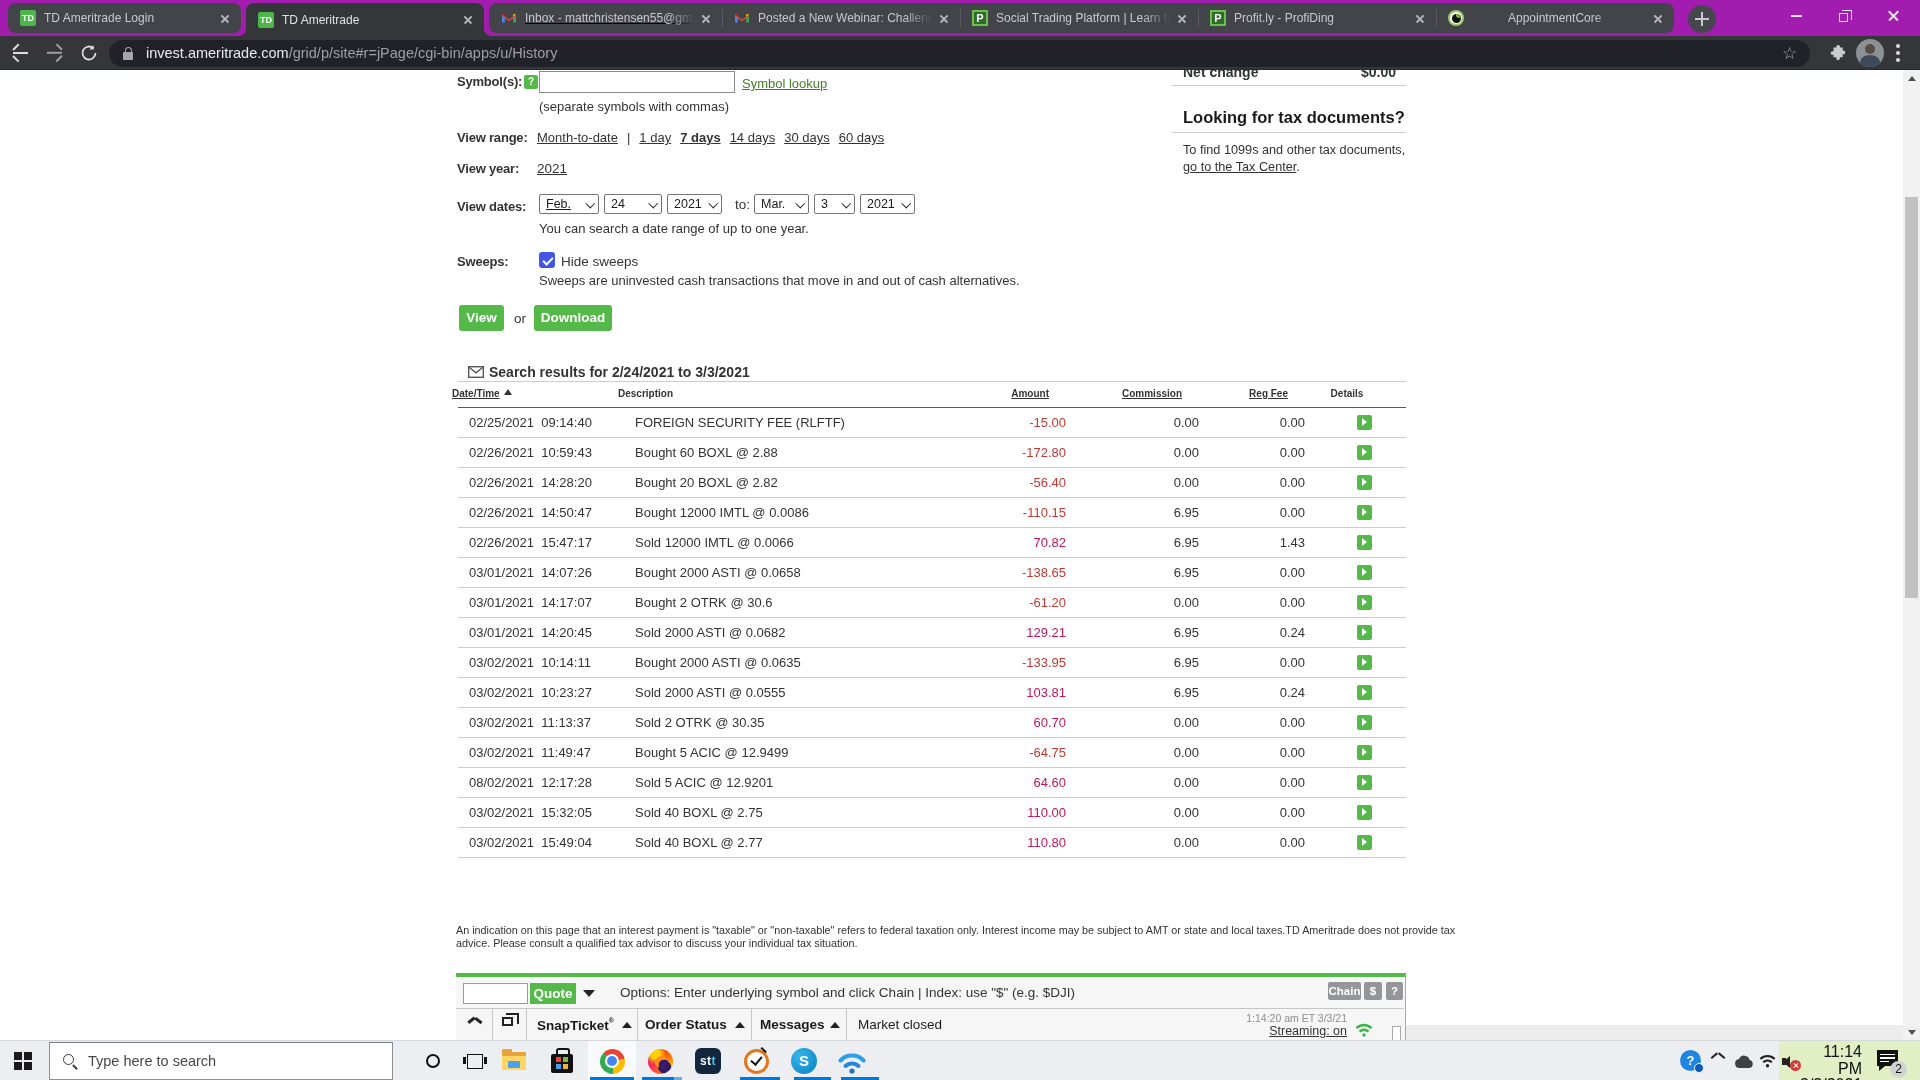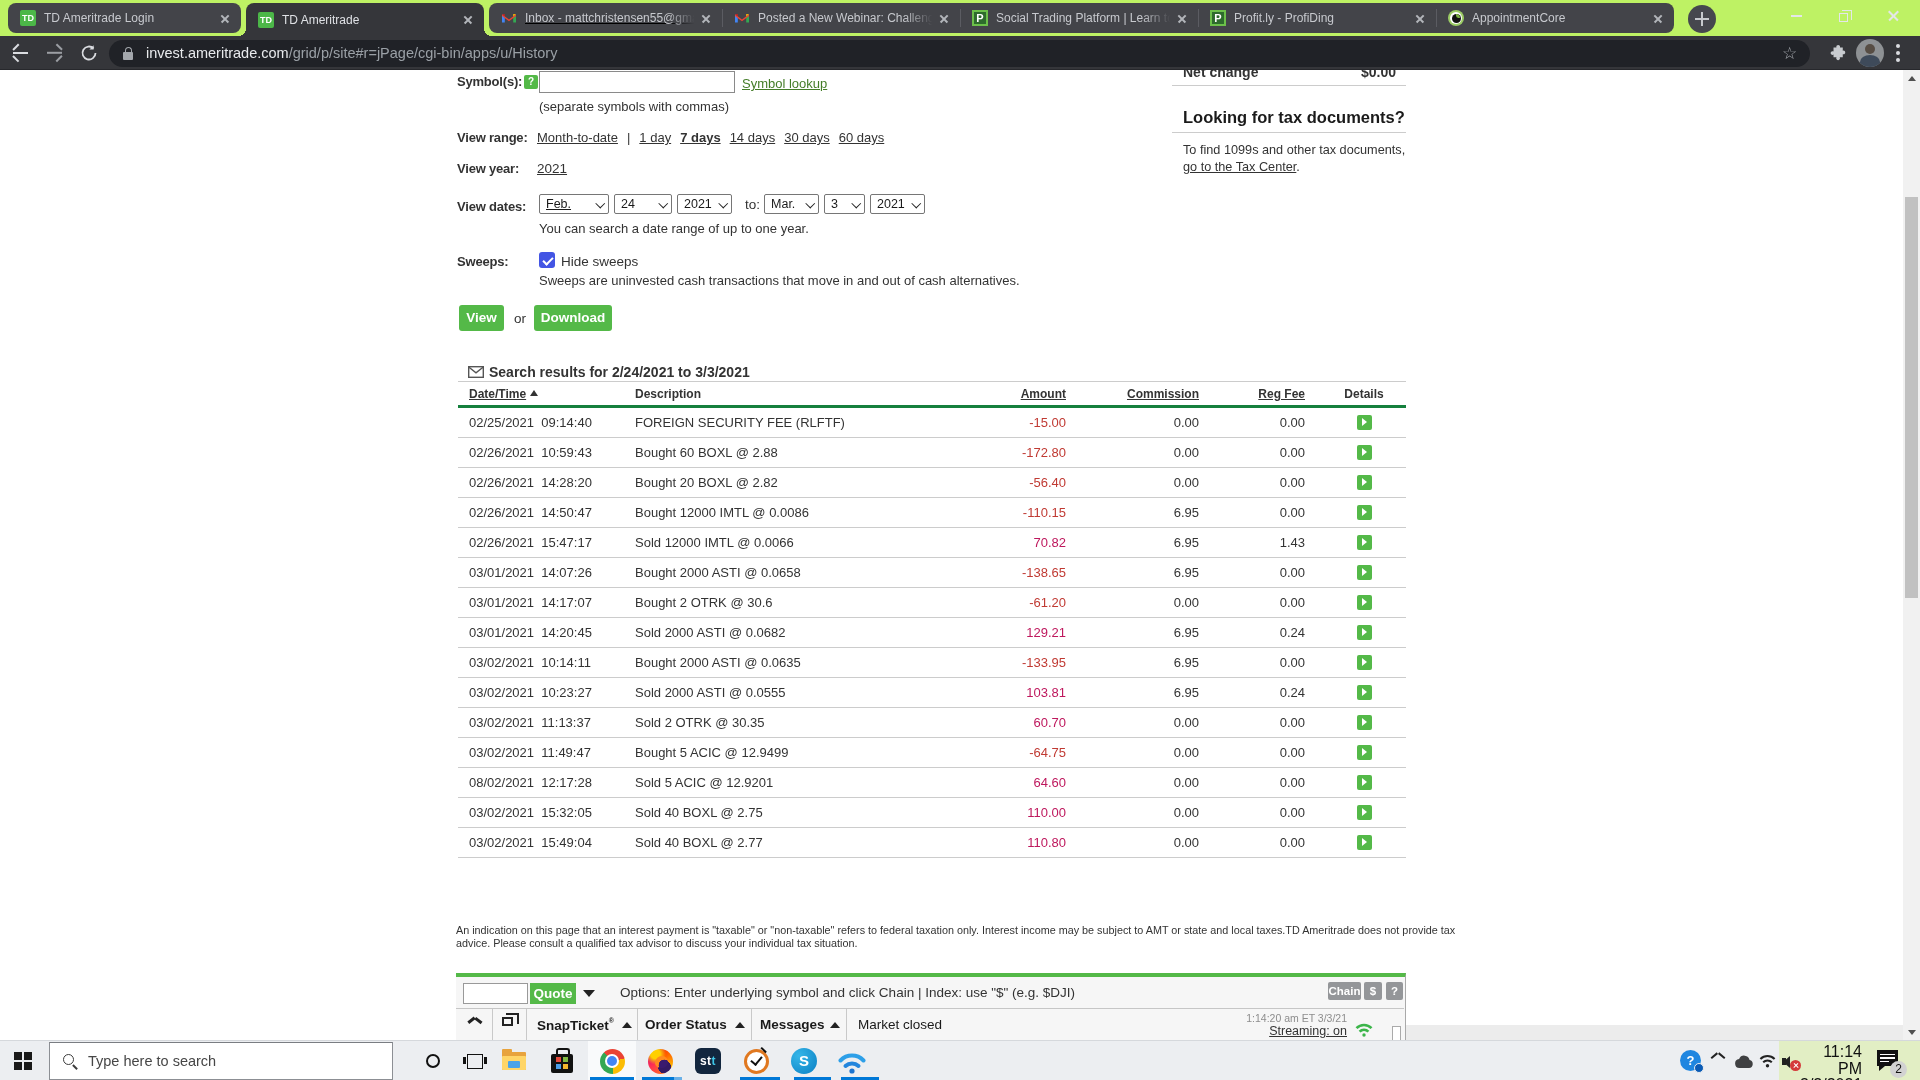--- a/index.html
+++ b/index.html
@@ -2,30 +2,30 @@
 <html><head>
 <meta charset="utf-8">
 <style>
   * { margin:0; padding:0; box-sizing:border-box; }
   html,body { width:1920px; height:1080px; overflow:hidden; background:#fff; }
   body { font-family:"Liberation Sans", sans-serif; }
   .abs { position:absolute; }
   #screen { position:relative; width:1920px; height:1080px; overflow:hidden; background:#fff; }
 
   
-  #tabstrip { left:0; top:0; width:1920px; height:36px; background:#bef264; }
+  #tabstrip { left:0; top:0; width:1920px; height:36px; background:#a21caf; }
   .tab { position:absolute; top:3px; height:30px; display:flex; align-items:center; padding:0 8px 0 12px; }
   .tab.inactive { background:#434449; }
   .tab.active { background:#35363a; border-radius:8px 8px 0 0; top:3px; height:33px; z-index:3; }
   .tab .corner { position:absolute; bottom:0; width:8px; height:8px; background:#35363a; }
   .tab .corner.l { left:-8px; -webkit-mask:radial-gradient(circle 8px at 0 0, transparent 8px, #000 8px); mask:radial-gradient(circle 8px at 0 0, transparent 8px, #000 8px); }
   .tab .corner.r { right:-8px; -webkit-mask:radial-gradient(circle 8px at 8px 0, transparent 8px, #000 8px); mask:radial-gradient(circle 8px at 8px 0, transparent 8px, #000 8px); }
   .tab.first-island { border-radius:8px; }
   .tab.island-start { border-radius:8px 0 0 8px;text-decoration:underline; }
-  .tab.island-end { border-radius:0 8px 8px 0; }
+  .tab.island-end { border-radius:0 8px 8px 0;gap:36px; }
   .tab .sep { position:absolute; left:0; top:6px; bottom:6px; width:1px; background:#5b5c62; }
   .tab-title { flex:1; overflow:hidden; white-space:nowrap; color:#c7c9ce; font-size:12px; margin-left:8px;
     -webkit-mask-image:linear-gradient(90deg,#000 82%,transparent 98%); mask-image:linear-gradient(90deg,#000 82%,transparent 98%); }
   .tab.active .tab-title { color:#dfe1e5; }
   .tab-close { width:16px; height:16px; flex:0 0 16px; position:relative; cursor:pointer; }
   .tab-close:before, .tab-close:after { content:""; position:absolute; left:3px; top:7.5px; width:10px; height:1.6px; background:#b2b5ba; }
   .tab-close:before { transform:rotate(45deg); } .tab-close:after { transform:rotate(-45deg); }
   .favicon { width:16px; height:16px; flex:0 0 16px; position:relative; }
 
   .fav-td { background:#4cb748; border-radius:2px; color:#fff; font-weight:bold; font-size:9px; text-align:center; line-height:16px; font-family:"Liberation Sans",sans-serif; }
@@ -114,21 +114,21 @@
   #sidebar .hr2 { position:absolute; left:0; right:0; top:71.5px; border-top:1px solid #ccc; }
   #tax-body { position:absolute; left:11px; top:82px; font-size:12.7px; line-height:17px; color:#333; white-space:nowrap; }
 
   
   #results { position:absolute; left:458px; top:294px; width:948px; }
   #res-head { position:relative; height:17px; font-weight:bold; font-size:14px; }
   #res-head .env { position:absolute; left:10px; top:2px; }
   #res-head .t { position:absolute; left:31px; top:0; }
   #res-table { border-top:1px solid #ccc; }
   .trow { display:flex; height:30px; line-height:30px; font-size:13px; border-bottom:1px solid #ccc; }
-  .trow.head { height:26px; line-height:24px; font-weight:bold; font-size:12px; border-bottom:3px solid #15803d; }
+  .trow.head { height:26px; line-height:24px; font-weight:bold; font-size:10px; border-bottom:1px solid #15803d;justify-content:flex-end; }
   .c-dt { flex:none; width:177px; padding-left:11px; }
   .c-ds { flex:none; width:300px; }
   .c-am { flex:none; width:131px; text-align:right; }
   .c-cm { flex:none; width:133px; text-align:right; }
   .c-rf { flex:none; width:106px; text-align:right; }
   .c-de { flex:none; width:118px; text-align:center; }
   .neg { color:#c03a33; } .pos { color:#be185d; }
   .sortarrow { display:inline-block; margin-left:4px; width:0; height:0; border-left:4.5px solid transparent; border-right:4.5px solid transparent; border-bottom:6px solid #333; vertical-align:2px; }
   .det-btn { display:inline-block; width:15px; height:15px; background:#54b948; border-radius:2px; vertical-align:middle; margin-top:-3px; position:relative; }
   .det-btn:before { content:""; position:absolute; left:5.5px; top:3.5px; border-left:5px solid #fff; border-top:4px solid transparent; border-bottom:4px solid transparent; }
@@ -366,21 +366,21 @@
     <div id="sym-note">(separate symbols with commas)</div>
 
     <div class="lbl" style="top:60px;">View range:</div>
     <div id="range-row"><span><span class="ulink">Month-to-date</span></span><span>|</span><span><span class="ulink">1 day</span></span><span class="sel"><span class="ulink">7 days</span></span><span><span class="ulink">14 days</span></span><span><span class="ulink">30 days</span></span><span><span class="ulink">60 days</span></span></div>
 
     <div class="lbl" style="top:91px;">View year:</div>
     <div id="view-year"><span class="ulink">2021</span></div>
 
     <div class="lbl" style="top:129px;">View dates:</div>
     <div id="dates-row">
-        <span class="selbox" style="width: 70px; text-decoration: underline;">
+        <span class="selbox" style="width: 60px; text-decoration: underline;">
           <span>Feb.</span>
           <span class="car"></span>
         </span>
         <span class="selbox" style="width: 58px;">
           <span>24</span>
           <span class="car"></span>
         </span>
         <span class="selbox" style="width: 55px;">
           <span>2021</span>
           <span class="car"></span>

